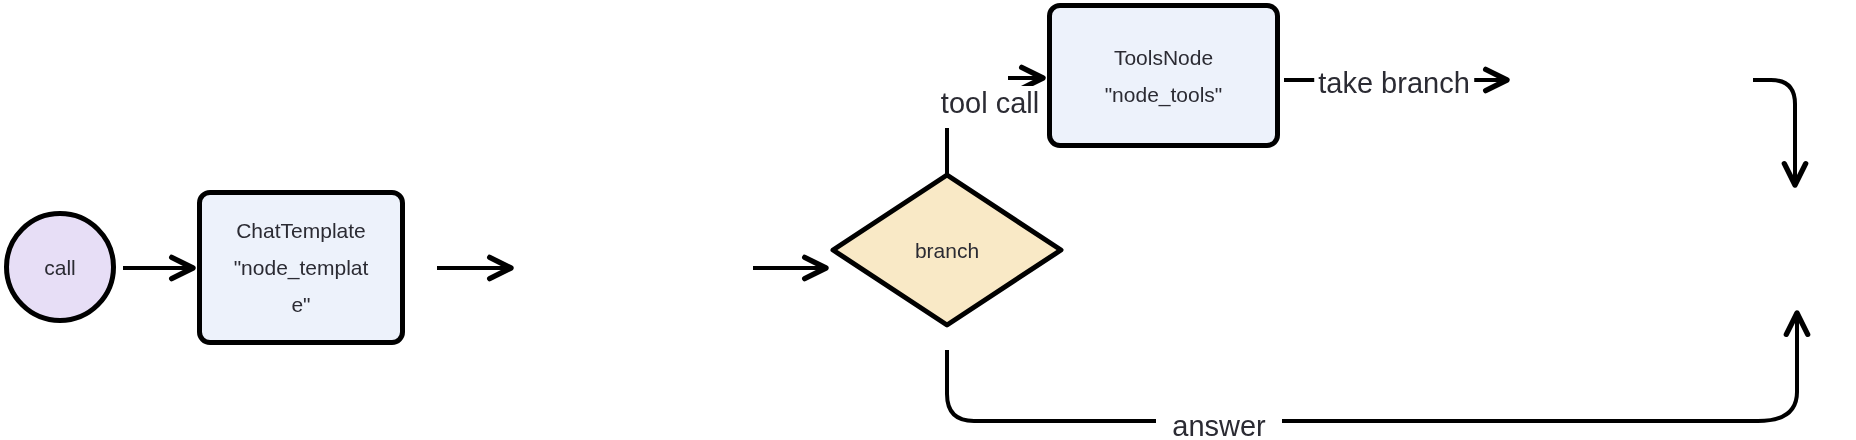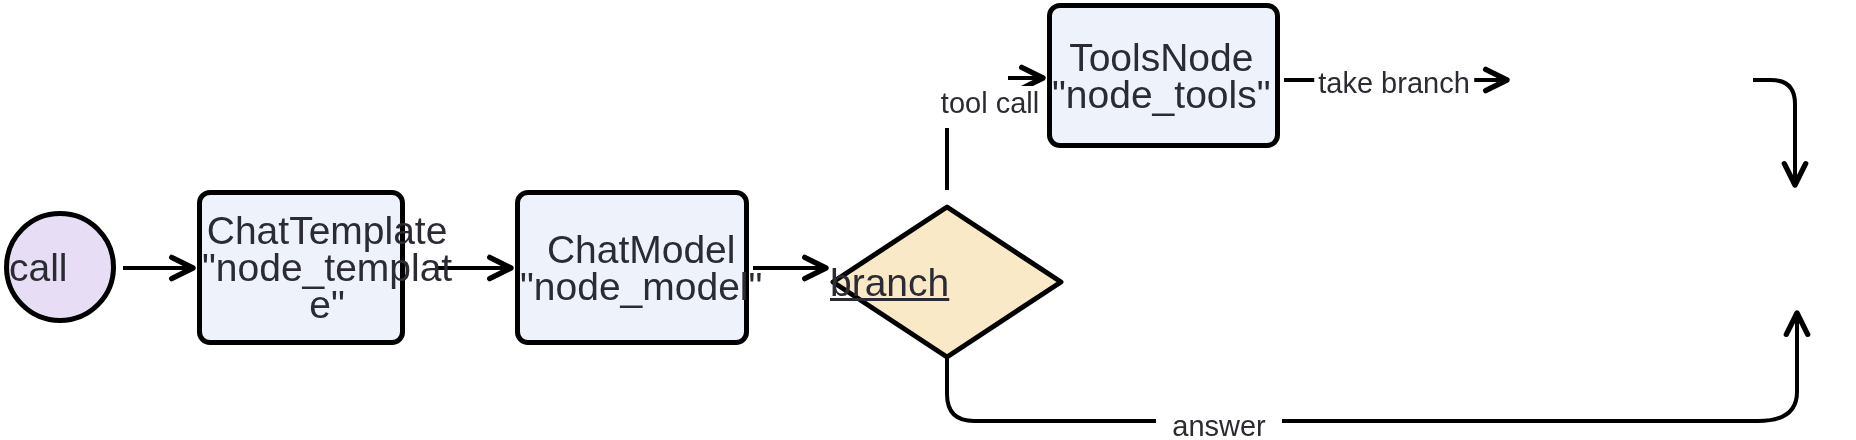--- a/index.html
+++ b/index.html
@@ -17,24 +17,24 @@
     position: absolute; left: 0; top: 0;
     width: 1856px; height: 440px;
   }
   .edge-path {
     fill: none;
     stroke: var(--edge-stroke, #000);
     stroke-width: 4;
   }
   .node {
     position: absolute;
-    display: flex; align-items: center; justify-content: flex-start;
+    display: flex; align-items: center; justify-content: center;
     text-align: center;
     color: var(--text, #2b2b33);
-    font-size: 39px;
+    font-size: 21px;
     line-height: 37px;
     white-space: pre-line;
     box-sizing: border-box;
   }
   .node.process {
     background: var(--node-fill-process, #edf2fb);
     border: 5px solid var(--node-stroke, #000);
     border-radius: 13px;
   }
   .node.terminal {
@@ -105,26 +105,22 @@
   <div class="node terminal" style="left:4px; top:211px; width:112px; height:112px;">
     <span>call</span>
   </div>
 
   <div class="node process" style="left:197px; top:190px; width:208px; height:155px;">
     <span>ChatTemplate
 "node_templat
 e"</span>
   </div>
 
-  <div class="node process" style="left:515px; top:190px; width:234px; height:155px;">
-    <span>ChatModel
-"node_model"</span>
-  </div>
 
-  <div class="node decision" style="left:830px; top:204px; width:234px; height:156px;text-decoration:underline;">
+  <div class="node decision" style="left:830px; top:172px; width:234px; height:156px;">
     <svg width="234" height="156" viewBox="0 0 234 156">
       <polygon class="diamond-shape" points="117,3 231,78 117,153 3,78"></polygon>
     </svg>
     <span>branch</span>
   </div>
 
   <div class="node process" style="left:1047px; top:3px; width:233px; height:145px;">
     <span>ToolsNode
 "node_tools"</span>
   </div>

